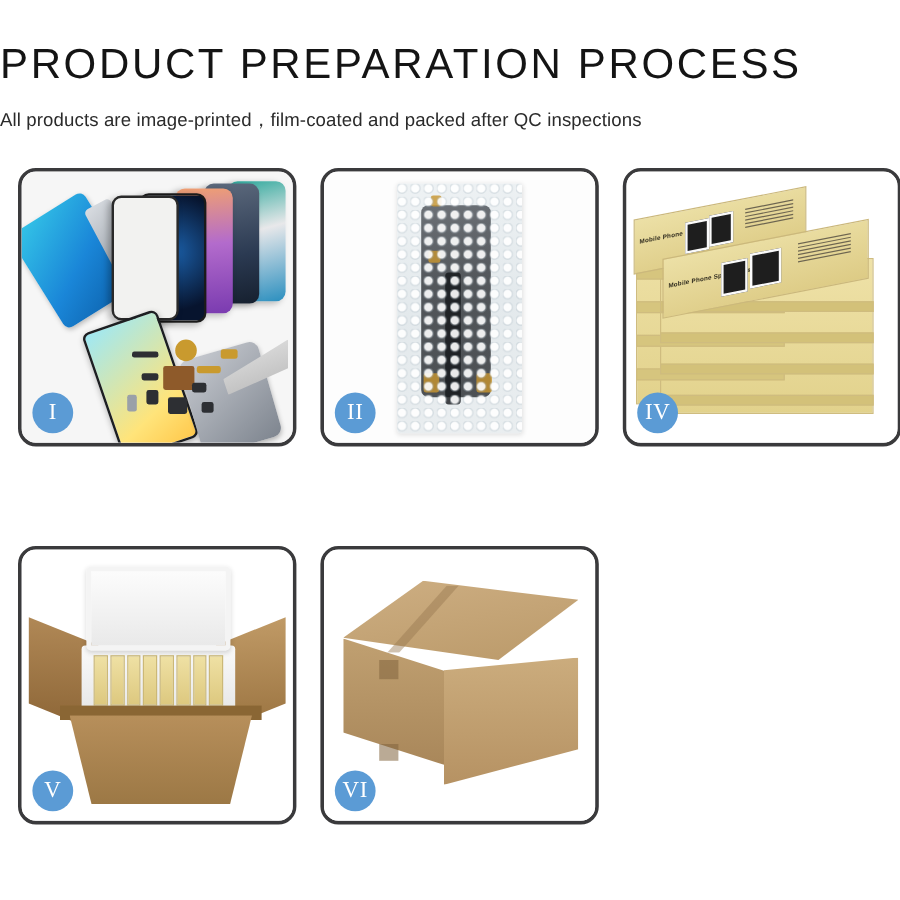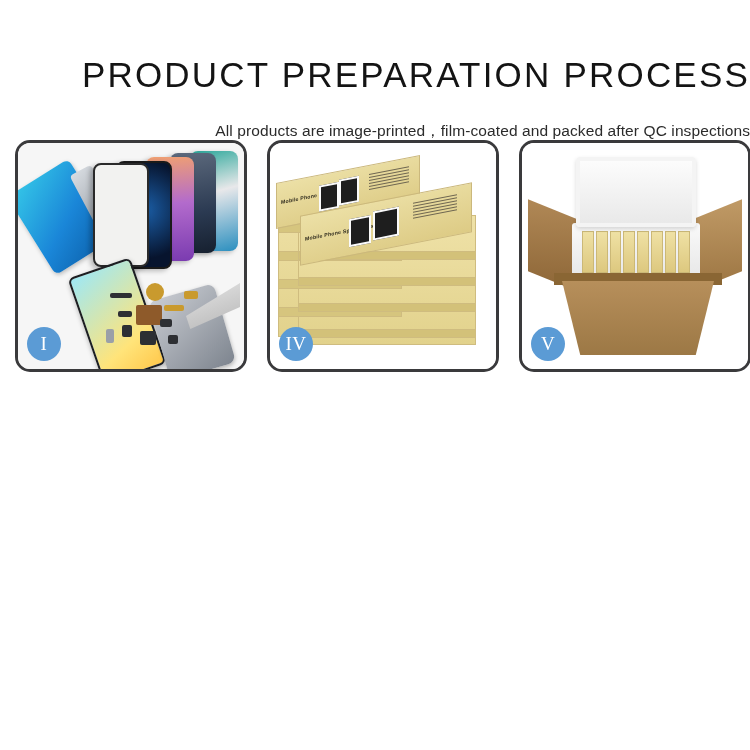--- a/index.html
+++ b/index.html
@@ -3,31 +3,31 @@
 <meta charset="utf-8">
 <style>
   html,body{margin:0;padding:0;}
   body{
     width:750px;height:750px;
     background:#ffffff;
     font-family:"Liberation Sans", sans-serif;
     overflow:hidden;
     position:relative;
   }
-  .header{ text-align:right; padding-top:57px; }
+  .header{ text-align:left; padding-top:36px; }
   .title{
     font-size:35px;
     letter-spacing:2.2px;
     color:#141414;
     font-weight:400;
     line-height:1;
     font-family:"Liberation Sans", sans-serif;
   }
   .subtitle{
-    margin-top:29px;
+    margin-top:19px;
     font-size:15.5px;
     color:#2b2b2b;
     letter-spacing:.1px;
     font-weight:400;
   }
 
   .grid{
     position:absolute;
     left:15px; top:140px;
     width:720px; height:550px;
@@ -238,20 +238,34 @@
       <div class="chip cdark" style="left:104px;top:182px;width:10px;height:12px;"></div>
       <div class="chip cdark" style="left:122px;top:188px;width:16px;height:14px;"></div>
       <div class="chip cdark" style="left:142px;top:176px;width:12px;height:8px;"></div>
       <div class="chip cdark" style="left:88px;top:186px;width:8px;height:14px;background:#9aa0a8;"></div>
       <div class="chip cdark" style="left:150px;top:192px;width:10px;height:9px;"></div>
       <div class="chip cgold" style="left:146px;top:162px;width:20px;height:6px;border-radius:2px;"></div>
     </div>
     <div class="badge">I</div>
   </div>
 
+  <div class="card">
+    <div class="scene p2">
+      <div class="bubblebag">
+        <div class="innerscreen"></div>
+        <div class="flexcable"></div>
+        <div class="goldtab" style="left:22px;top:158px;"></div>
+        <div class="goldtab" style="left:66px;top:158px;"></div>
+        <div class="goldtab" style="left:26px;top:56px;width:10px;height:10px;"></div>
+        <div class="goldtab" style="left:28px;top:10px;width:9px;height:9px;"></div>
+        <div class="bubbletex"></div>
+      </div>
+    </div>
+    <div class="badge">II</div>
+  </div>
 
 
   <div class="card">
     <div class="scene p4">
       <div class="stackbox" style="left:8px;top:52px;width:122px;height:140px;"></div>
       <div class="stackbox" style="left:28px;top:72px;width:176px;height:128px;"></div>
       <div class="stackbox" style="left:8px;top:80px;width:122px;height:8px;background:#d6c57e;"></div>
       <div class="stackbox" style="left:8px;top:108px;width:122px;height:8px;background:#d6c57e;"></div>
       <div class="stackbox" style="left:8px;top:136px;width:122px;height:8px;background:#d6c57e;"></div>
       <div class="stackbox" style="left:8px;top:164px;width:122px;height:8px;background:#d6c57e;"></div>
@@ -306,14 +320,25 @@
           <span></span>
           <span></span>
       </div>
       <div class="foamcoolerlid"></div>
       <div class="cartonrim"></div>
       <div class="cartonbody"></div>
     </div>
     <div class="badge">V</div>
   </div>
 
+  <div class="card">
+    <div class="scene p6">
+      <div class="cv-top"></div>
+      <div class="cv-tape"></div>
+      <div class="cv-frontL"></div>
+      <div class="cv-frontR"></div>
+      <div class="cv-seal" style="left:46px;top:92px;width:16px;height:16px;"></div>
+      <div class="cv-seal" style="left:46px;top:162px;width:16px;height:14px;"></div>
+    </div>
+    <div class="badge">VI</div>
+  </div>
 
 </div>
 
 </body></html>

